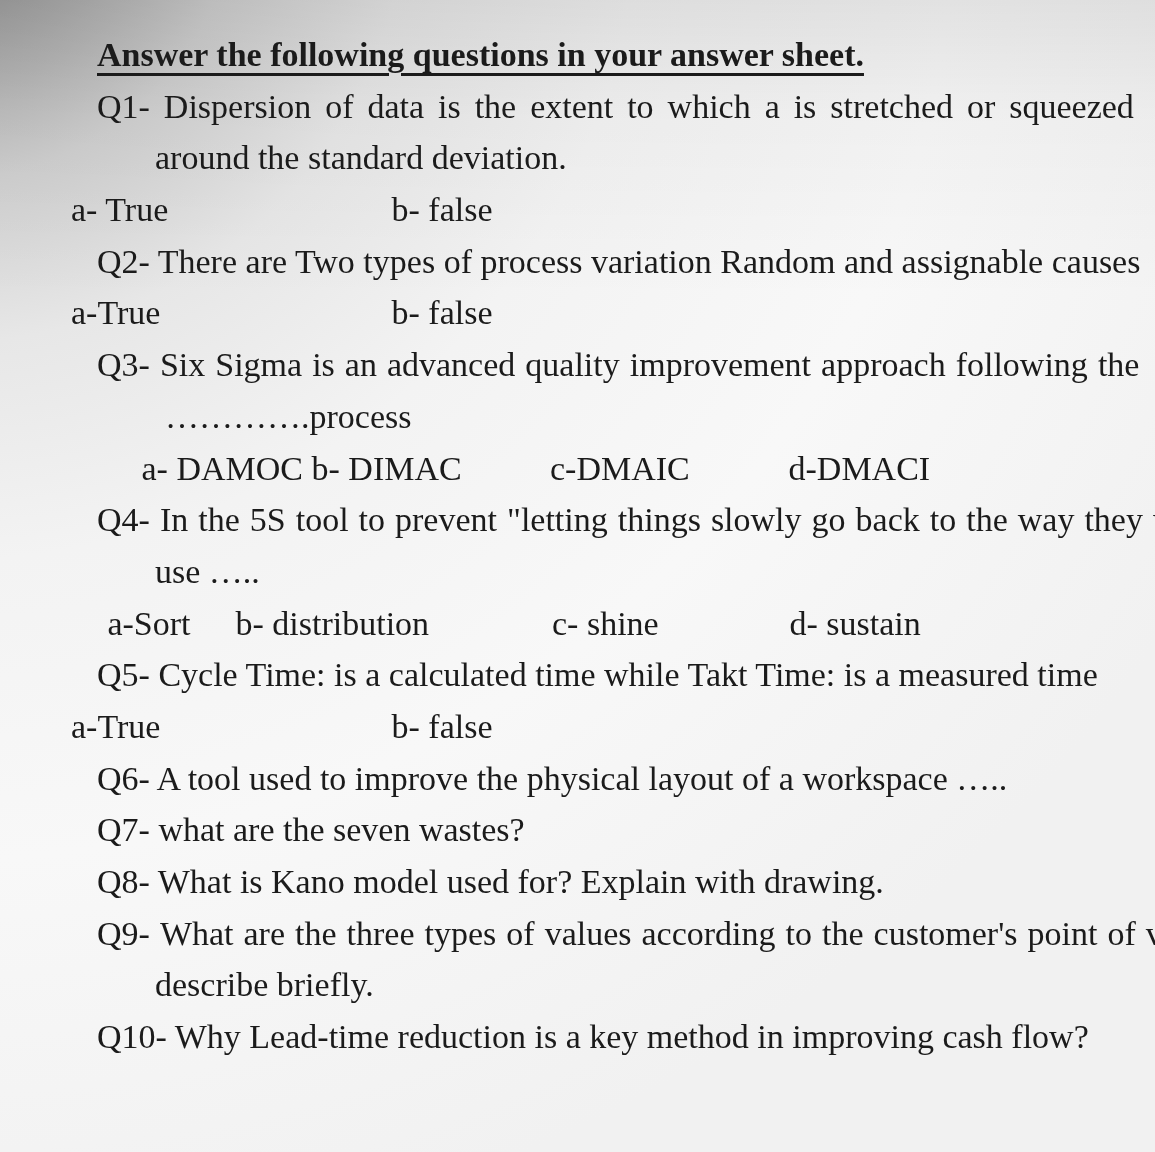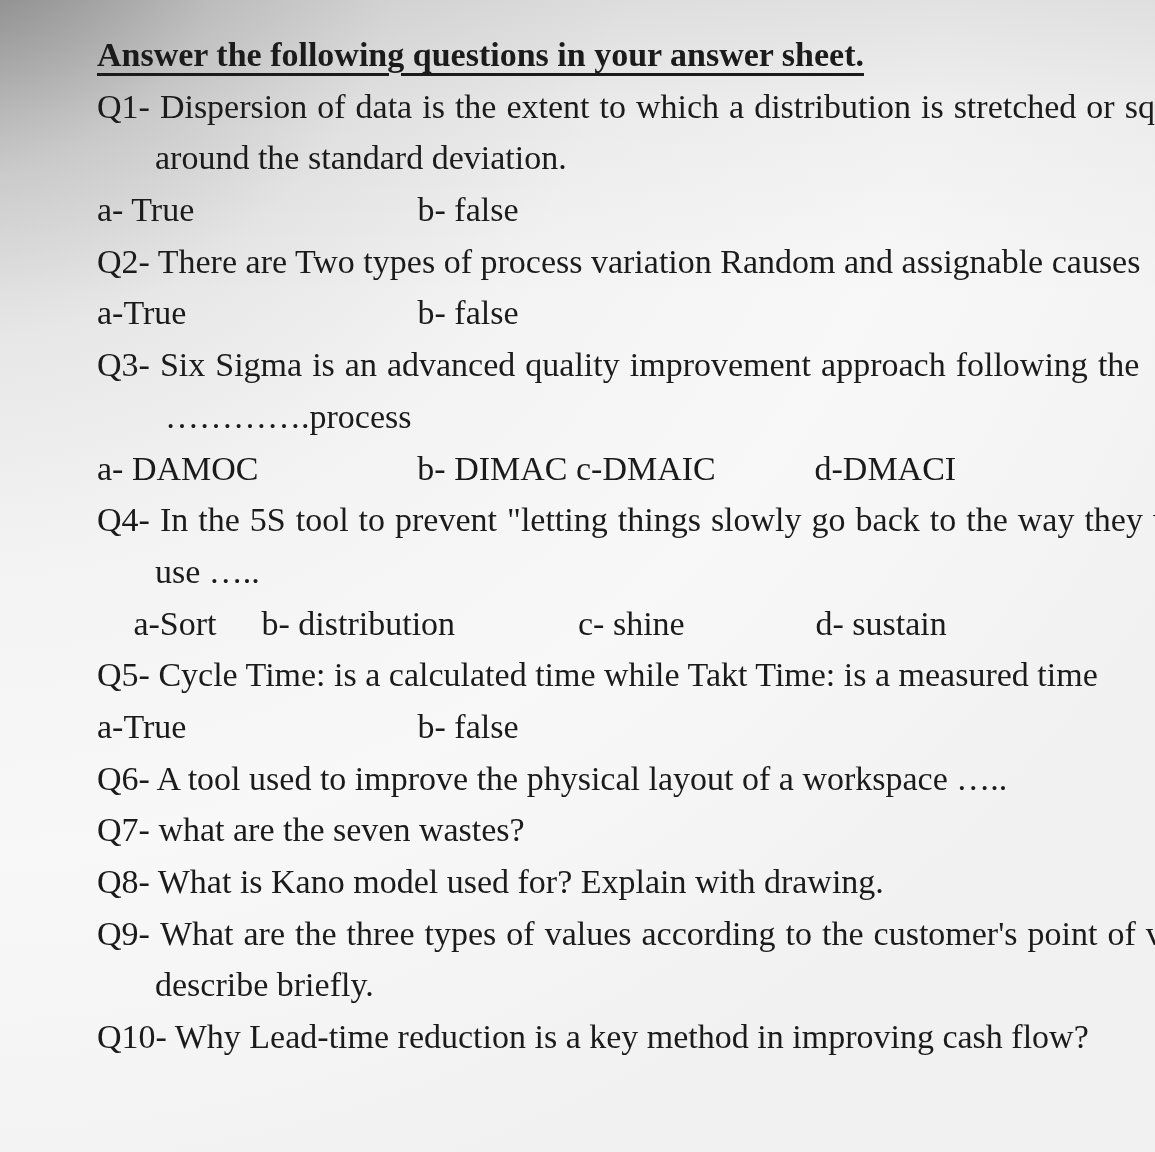--- a/index.html
+++ b/index.html
@@ -35,25 +35,25 @@
   .cont3 { padding-left: 165px; }
   
   .just  {
     display: flex;
     justify-content: space-between;
     align-items: flex-start;
     gap: 10px;
   }
   .just span { flex: 0 0 auto; }
   
-  .opts { padding-left: 97px; }
+  .opts { padding-left: 71px; }
   .opts span { display: inline-block; vertical-align: top; }
   .tf span:nth-child(1) { width: 312px; }
-  .o3 span:nth-child(1) { width: 232px; }
-  .o3 span:nth-child(2) { width: 230px; text-align: right; }
+  .o3 span:nth-child(1) { width: 232px; text-align: right; }
+  .o3 span:nth-child(2) { width: 230px; }
   .o3 span:nth-child(3) { width: 230px; }
   .o4 span:nth-child(1) { width: 156px; text-align: center; }
   .o4 span:nth-child(2) { width: 308px; }
   .o4 span:nth-child(3) { width: 229px; }
   .o6 span:nth-child(1) { width: 232px; }
   .o6 span:nth-child(2) { width: 230px; }
   .o6 span:nth-child(3) { width: 153px; }
   
   .title-row { padding-left: 97px; }
   .title-text {
@@ -76,21 +76,20 @@
       <span>Q1-</span>
       <span>Dispersion</span>
       <span>of</span>
       <span>data</span>
       <span>is</span>
       <span>the</span>
       <span>extent</span>
       <span>to</span>
       <span>which</span>
       <span>a</span>
-      <span>distribution</span>
       <span>is</span>
       <span>stretched</span>
       <span>or</span>
       <span>squeezed</span>
     </div>
   <div class="row cont">around the standard deviation.</div>
   <div class="row opts tf">
     <span>a-  True</span>
     <span>b- false</span>
   </div>

